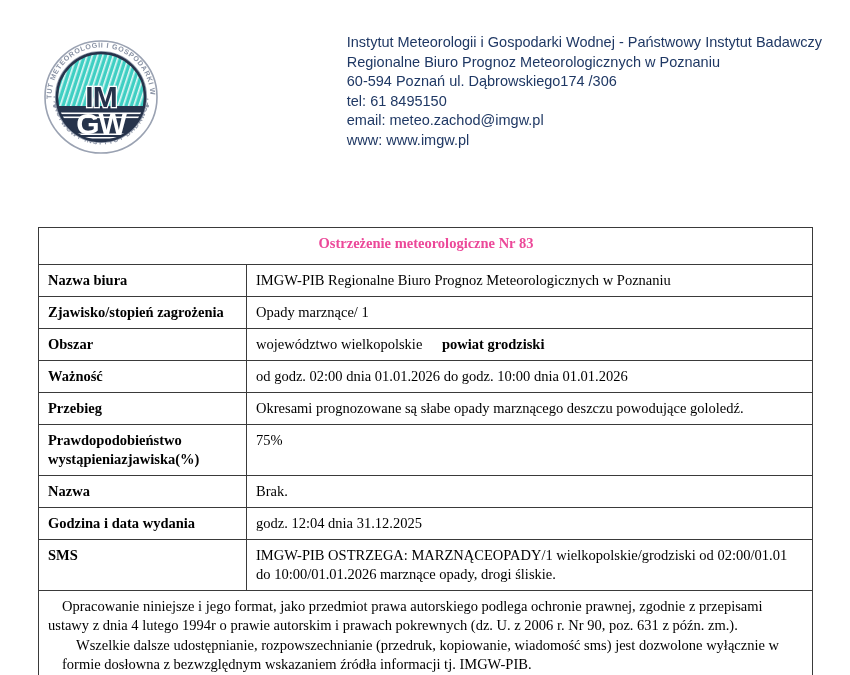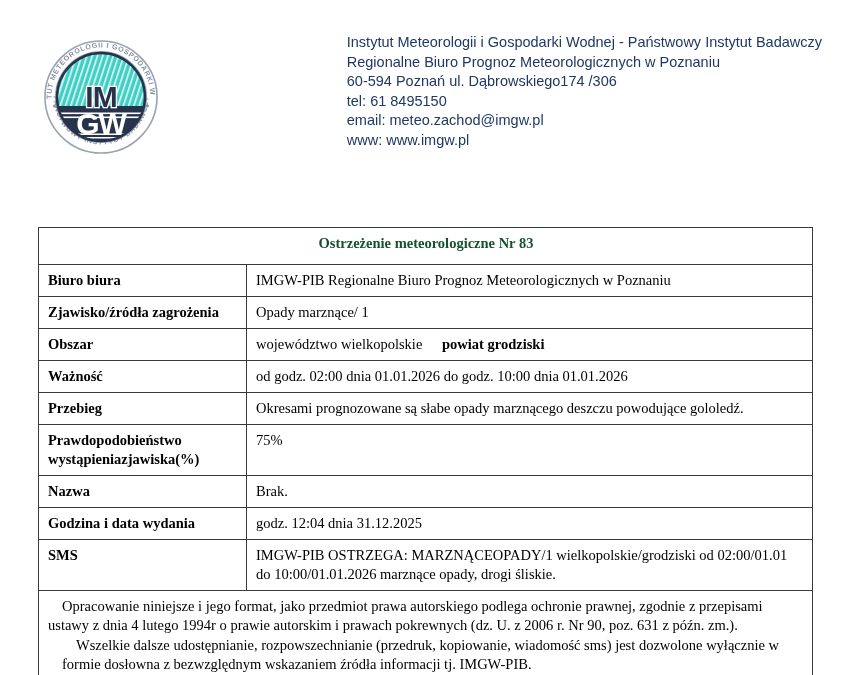--- a/index.html
+++ b/index.html
@@ -61,21 +61,21 @@
   table.warning-table td {
     border: 1px solid #3a3a3a;
     padding: 6px 8px 6px 9px;
     vertical-align: top;
     font-family: "Liberation Serif", serif;
     font-size: 14.5px;
     line-height: 19px;
   }
   td.title-cell {
     text-align: center;
-    color: #14532d;
+    color: #ec4899;
     font-weight: bold;
     font-size: 17px;
     padding: 9px 8px 10px 8px;
     height: 24px;
   }
   td.label-cell {
     width: 208px;
     font-weight: bold;
     font-size: 14.5px;
   }
@@ -167,26 +167,26 @@
     <colgroup>
       <col style="width:208px">
       <col>
     </colgroup>
     <tbody>
       <tr>
         <td class="title-cell" colspan="2">Ostrzeżenie meteorologiczne Nr 83</td>
       </tr>
 
       <tr>
-        <td class="label-cell">Biuro biura</td>
+        <td class="label-cell">Nazwa biura</td>
         <td class="value-cell">IMGW-PIB Regionalne Biuro Prognoz Meteorologicznych w Poznaniu</td>
       </tr>
 
       <tr>
-        <td class="label-cell">Zjawisko/źródła zagrożenia</td>
+        <td class="label-cell">Zjawisko/stopień zagrożenia</td>
         <td class="value-cell">Opady marznące/ 1</td>
       </tr>
 
       <tr>
         <td class="label-cell">Obszar</td>
         <td class="value-cell"><span>województwo wielkopolskie </span><span class="value-bold">powiat grodziski</span></td>
       </tr>
 
       <tr>
         <td class="label-cell">Ważność</td>

